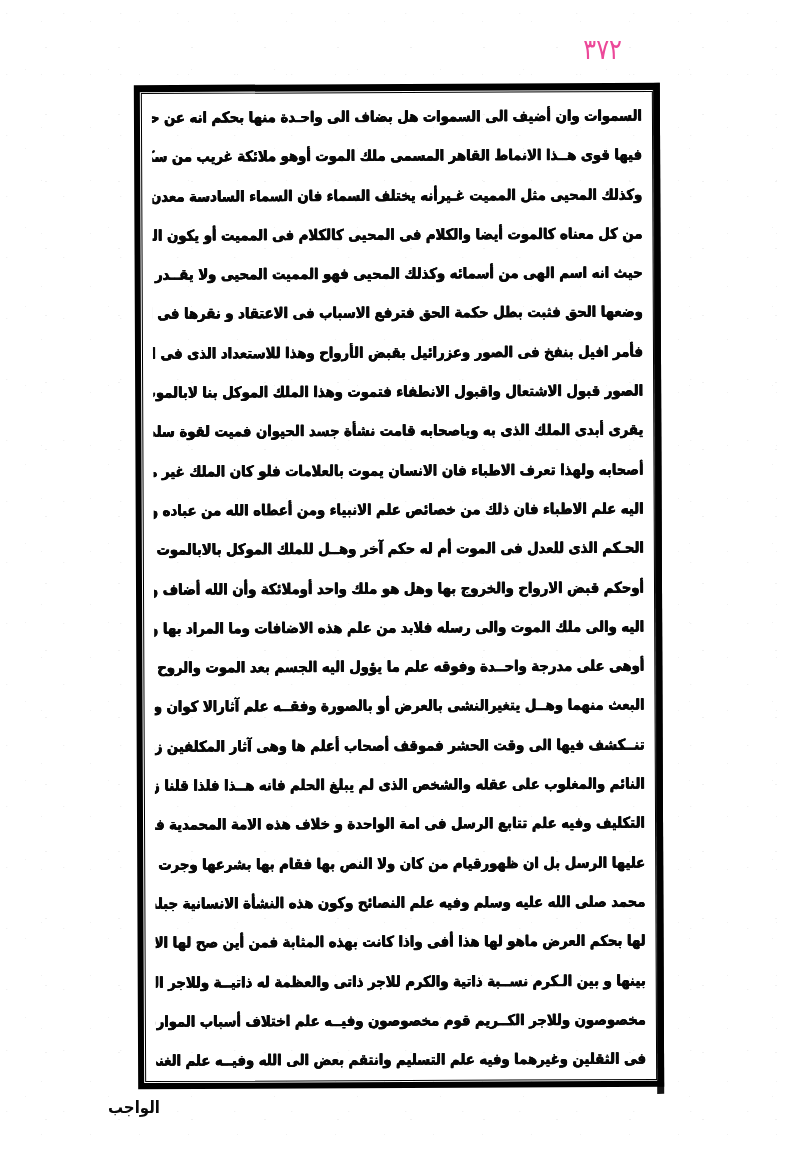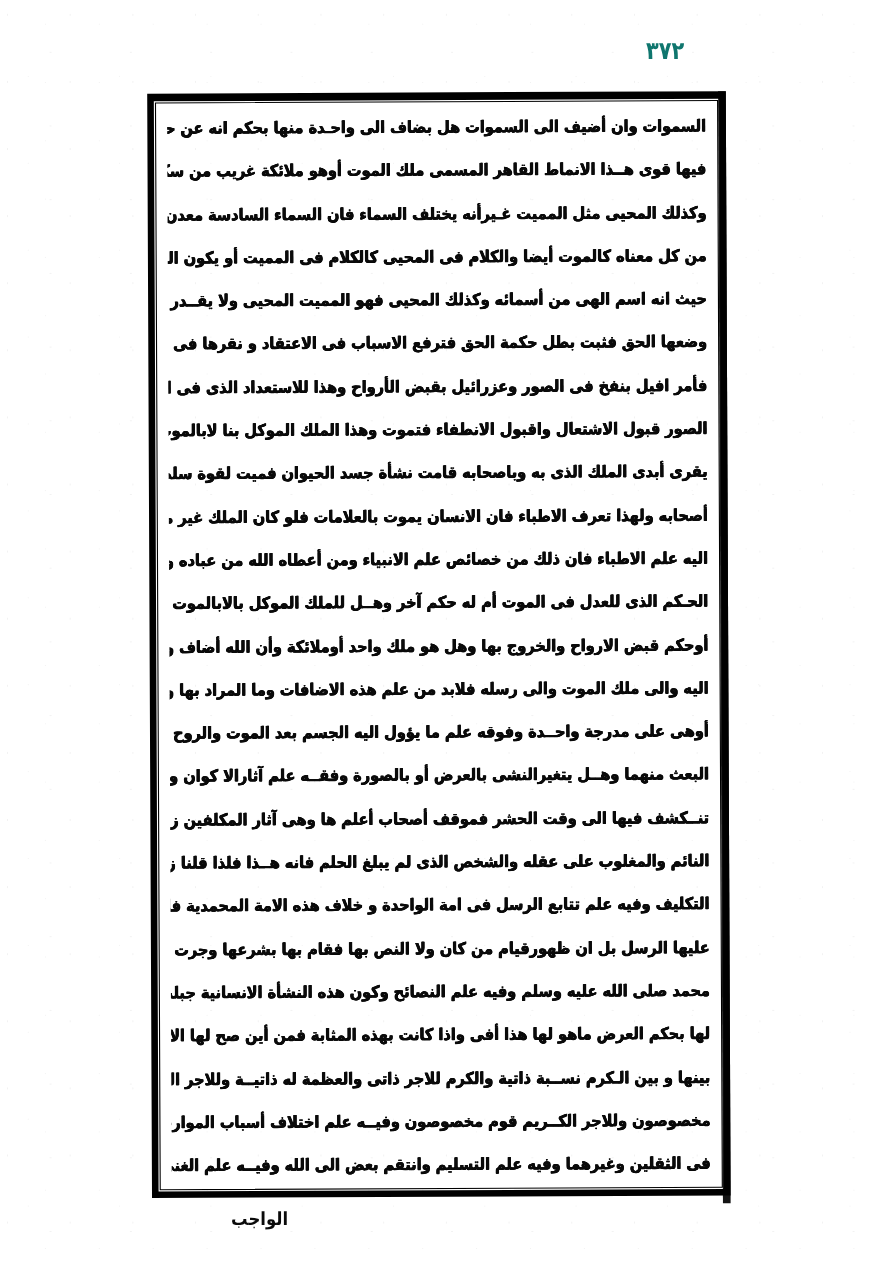--- a/index.html
+++ b/index.html
@@ -26,24 +26,24 @@
 
   
   .folio-number {
     position: absolute;
     top: 36px;
     left: 0;
     width: 622px;
     text-align: left;
     direction: rtl;
     font-family: "DejaVu Sans", sans-serif;
-    font-size: 19px;
-    font-weight: 700;
+    font-size: 24px;
+    font-weight: 400;
     letter-spacing: 0.5px;
-    color: #0f766e;
+    color: #ec4899;
     text-align: right;
     padding-right: 0;
   }
   .folio-number .folio-inner {
     display: inline-block;
     transform: scaleY(1.18);
     transform-origin: center;
   }
 
   
@@ -114,21 +114,21 @@
     transform: scaleY(1.12);
     transform-origin: center;
   }
 
   
   .catchword {
     position: absolute;
     top: 1098px;
     left: 0;
     width: 262px;
-    text-align: right;
+    text-align: center;
     direction: rtl;
   }
   .catchword-text {
     display: inline-block;
     font-family: "DejaVu Sans", sans-serif;
     font-size: 15px;
     font-weight: 700;
     color: #0a0a0a;
     transform: scaleY(1.1);
     margin-left: 6px;

